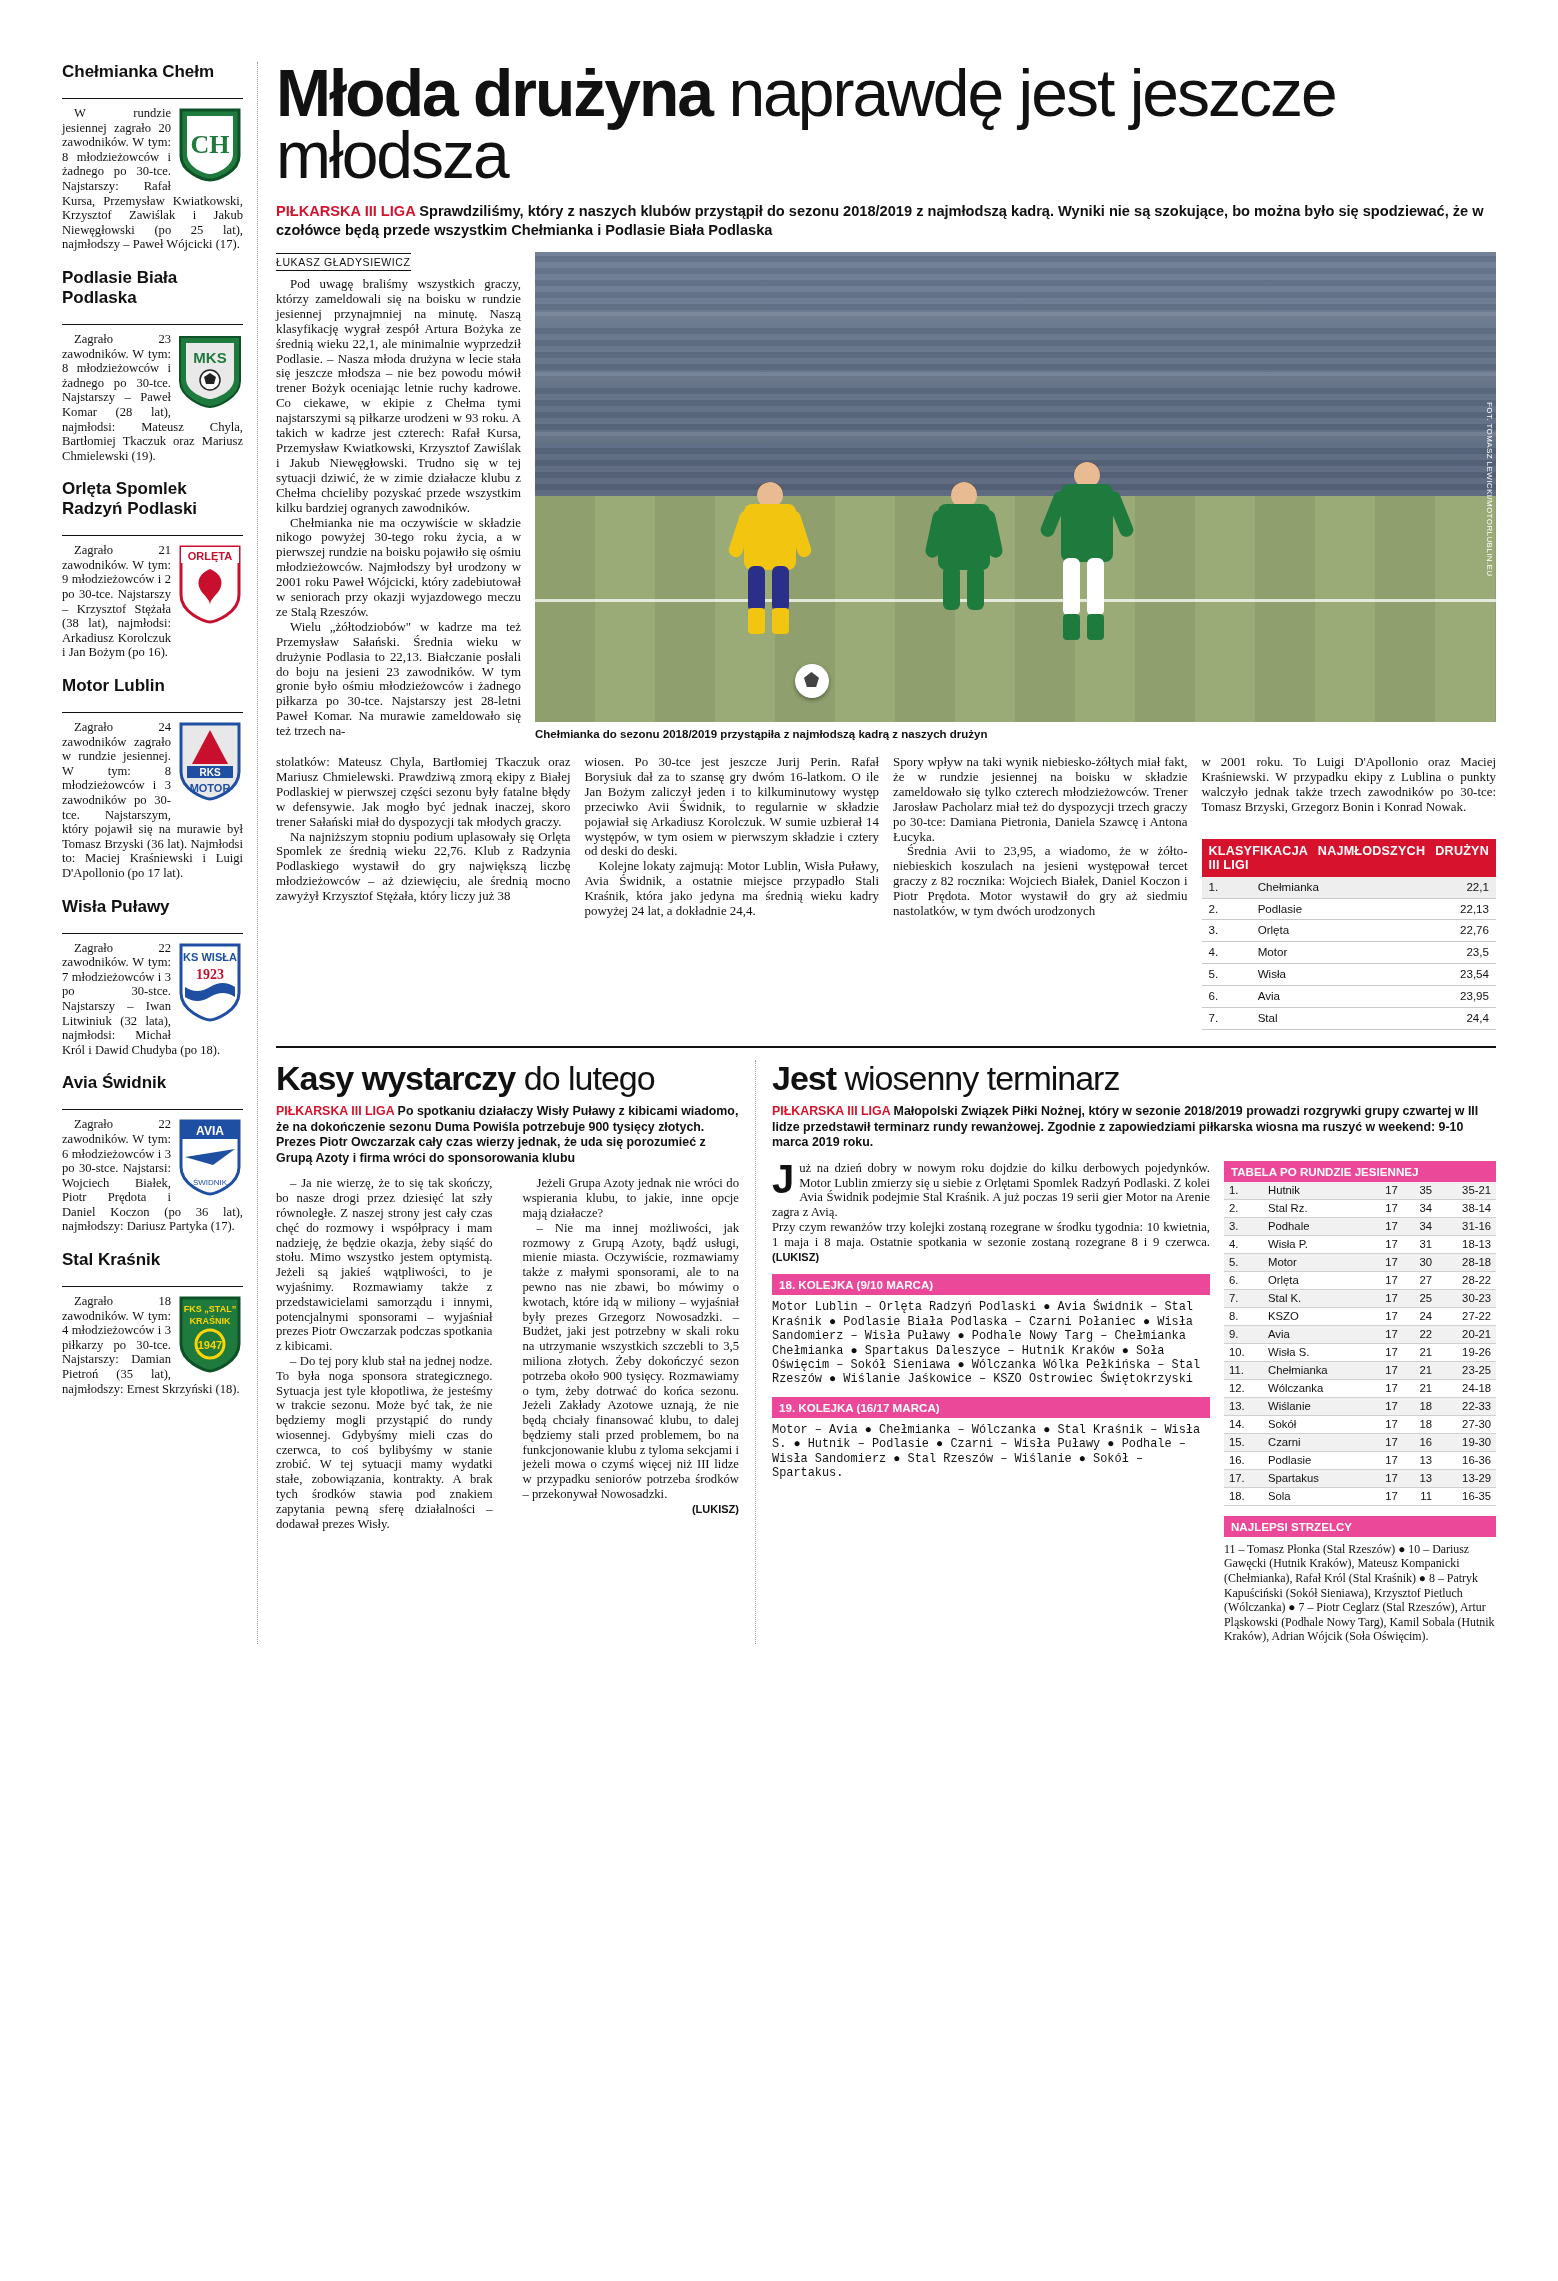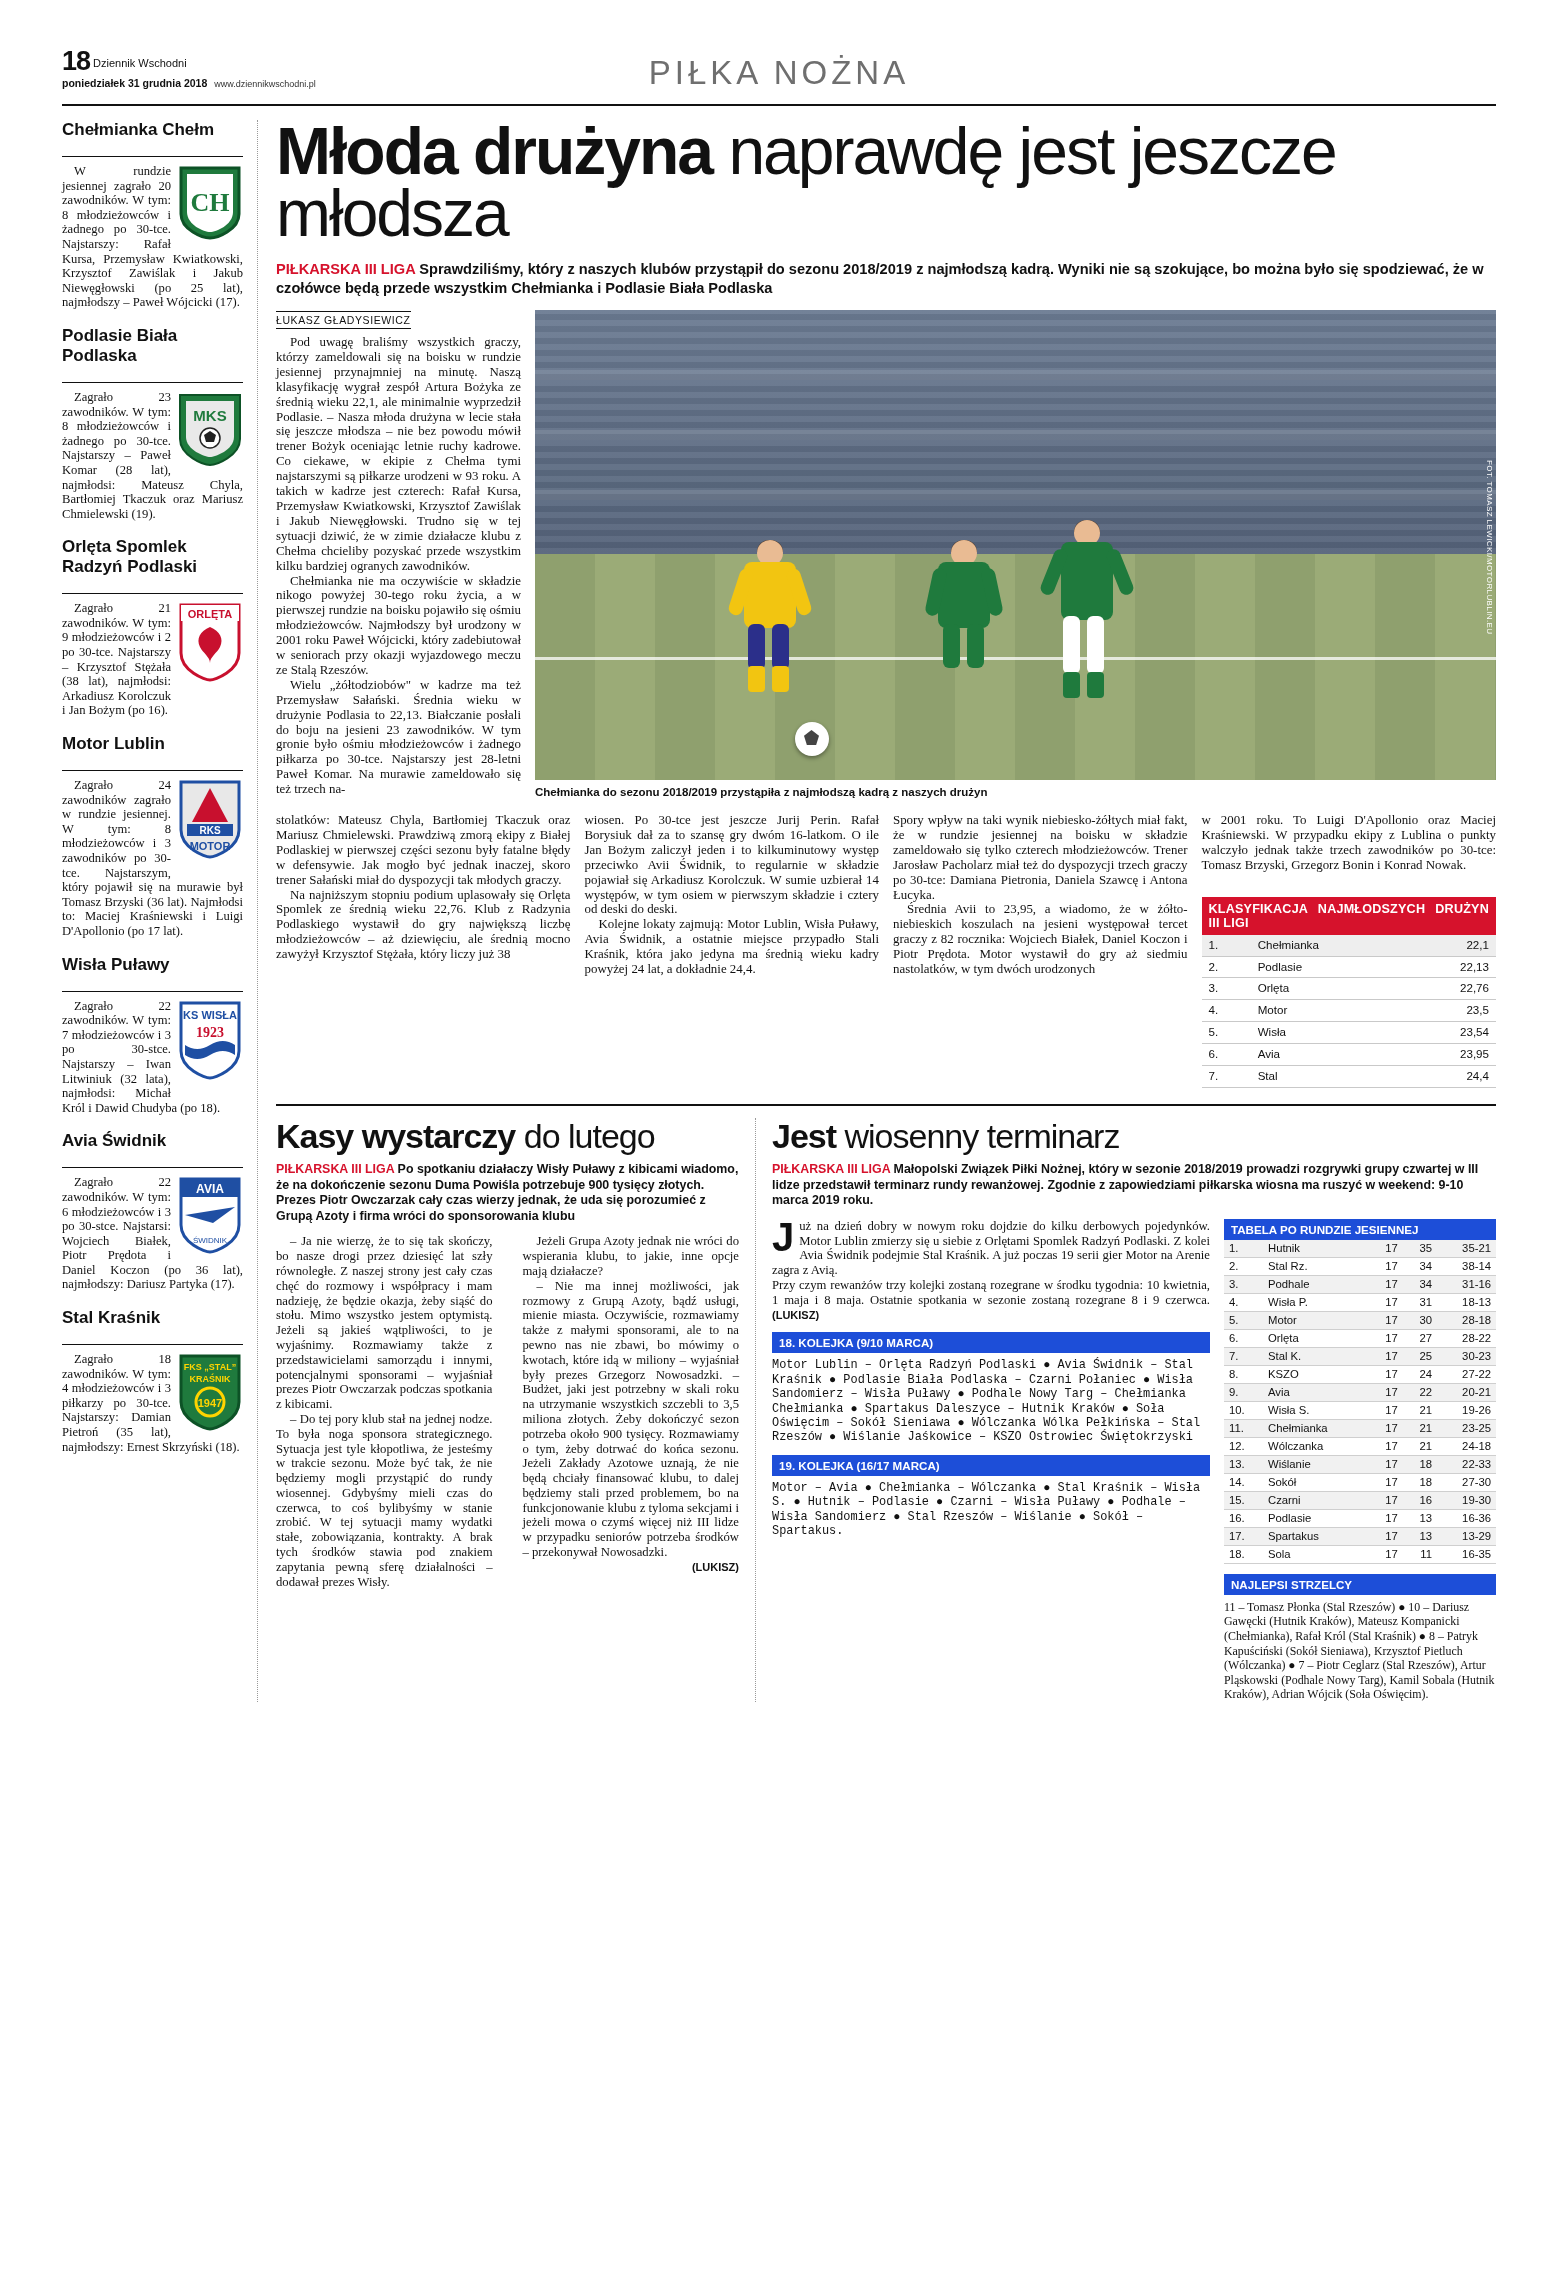--- a/index.html
+++ b/index.html
@@ -132,47 +132,35 @@
   .dropcap {
     float:left; font-family:"Liberation Sans", sans-serif; font-weight:bold;
     font-size:40px; line-height:32px; padding:2px 5px 0 0;
   }
   .sig { text-align:right; font-family:"Liberation Sans", sans-serif; font-weight:bold; font-size:11px; }
 
   .bot-right-inner { display:flex; gap:14px; }
   .br-text { flex:1; }
   .br-side { width:272px; flex:0 0 272px; }
 
-  .red-box { background:#1d4ed8; color:#fff; font-family:"Liberation Sans", sans-serif; font-weight:bold; font-size:11.6px; padding:4px 7px; margin-bottom:0; }
+  .red-box { background:#ec4899; color:#fff; font-family:"Liberation Sans", sans-serif; font-weight:bold; font-size:11.6px; padding:4px 7px; margin-bottom:0; }
   .kolejka { font-size:11.9px; line-height:14.4px; margin:5px 0 10px 0;font-family:Liberation Mono, monospace; }
 
   .tbl2 { width:100%; border-collapse:collapse; font-family:"Liberation Sans", sans-serif; font-size:11.3px; }
   .tbl2 td { padding:2.5px 5px; border-bottom:1px solid #cfcfcf; }
   .tbl2 td.n { text-align:right; }
   .tbl2 tr:nth-child(odd) td { background:#f1f1f1; }
 
   .strz { font-size:11.9px; line-height:14.6px; }
 </style>
 </head>
 <body>
 
 <div class="page">
 
-  <div class="masthead">
-    <div class="mast-left">
-      <div>
-        <span class="mast-num">18</span><span class="mast-paper">Dziennik Wschodni</span>
-      </div>
-      <div class="mast-date">
-        <span>poniedziałek 31 grudnia 2018</span>
-        <span class="mast-url">www.dziennikwschodni.pl</span>
-      </div>
-    </div>
-    <div class="mast-title">PIŁKA NOŻNA</div>
-  </div>
 
   <div class="body-wrap">
 
     <div class="col-left">
 
       <div class="club">
         <div class="club-h">Chełmianka Chełm</div>
         <div class="crest">
           <svg width="66" height="78" viewBox="0 0 66 78">
               <path d="M4 4 h58 v46 c0 16 -22 24 -29 24 c-7 0 -29 -8 -29 -24 z" fill="#1f7a3d" stroke="#0d5226" stroke-width="3"></path>

